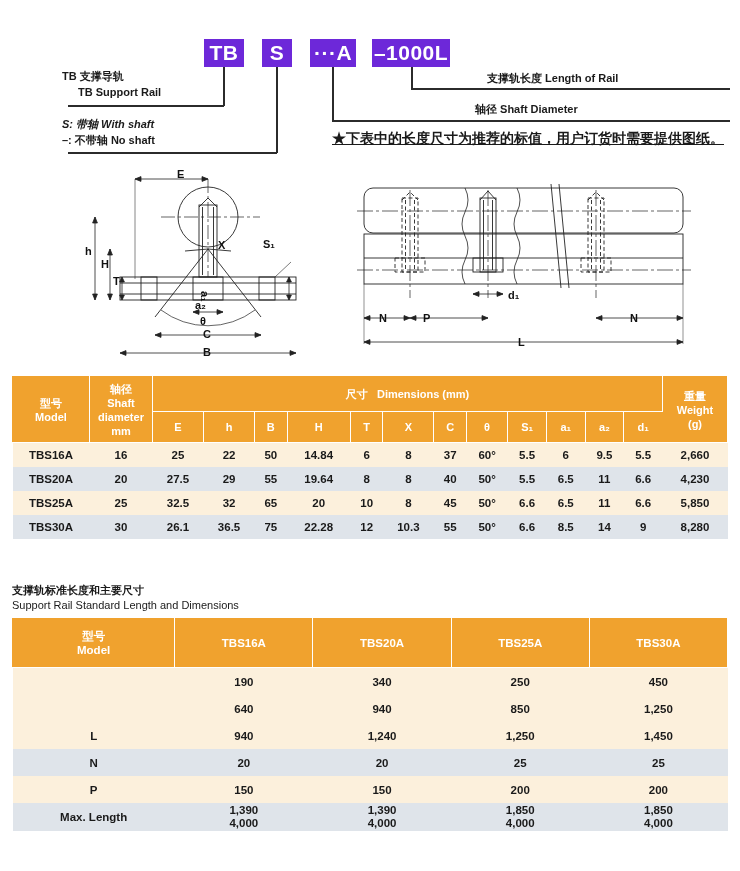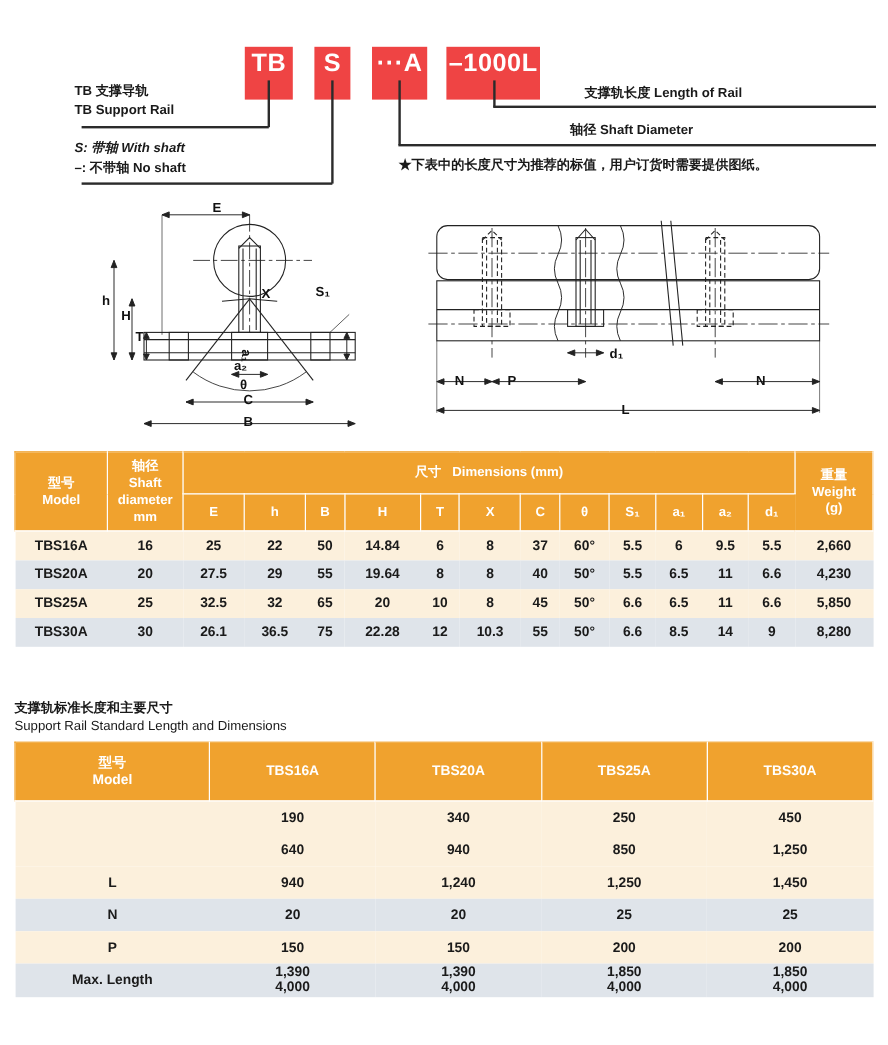--- a/index.html
+++ b/index.html
@@ -18,26 +18,26 @@
 
   
   #code-block {
     position: absolute;
     left: 0; top: 0;
     width: 740px;
     height: 170px;
   }
   .code-box {
     position: absolute;
-    background: #ef4444;
+    background: #6d28d9;
     color: #ffffff;
     font-weight: bold;
     font-size: 21px;
     line-height: 28px;
-    height: 44px;
+    height: 28px;
     text-align: center;
     letter-spacing: 0.5px;
   }
   #cb-tb  { left: 204px; top: 39px; width: 40px; }
   #cb-s   { left: 262px; top: 39px; width: 30px; }
   #cb-a   { left: 310px; top: 39px; width: 46px; }
   #cb-len { left: 372px; top: 39px; width: 78px; }
 
   .lead {
     position: absolute;
@@ -50,23 +50,24 @@
     position: absolute;
     font-size: 11px;
     line-height: 16px;
     font-weight: bold;
     white-space: nowrap;
     color: #1a1a1a;
   }
 
   .note {
     position: absolute;
-    font-size: 11px;
+    font-size: 14px;
     line-height: 16px;
     white-space: nowrap;
+    text-decoration: underline;
   }
 
   
   #drawings {
     position: absolute;
     left: 0; top: 165px;
     width: 740px; height: 200px;
   }
   .dim-label {
     position: absolute;
@@ -145,21 +146,21 @@
   <div class="lead v" style="left:276px; top:67px; height:86px;"></div>
   <div class="lead h" style="left:68px;  top:152px; width:209px;"></div>
 
   <div class="lead v" style="left:332px; top:67px; height:54px;"></div>
   <div class="lead h" style="left:332px; top:120px; width:398px;"></div>
 
   <div class="lead v" style="left:411px; top:67px; height:22px;"></div>
   <div class="lead h" style="left:411px; top:88px;  width:319px;"></div>
 
   <div class="lbl" style="left:62px; top:68px;">TB 支撑导轨</div>
-  <div class="lbl" style="left:62px; top:84px;">TB Support Rail</div>
+  <div class="lbl" style="left:78px; top:84px;">TB Support Rail</div>
   <div class="lbl" style="left:62px; top:116px;font-style:italic;">S: 带轴  With shaft</div>
   <div class="lbl" style="left:62px; top:132px;">–: 不带轴  No shaft</div>
 
   <div class="lbl" style="left:487px; top:70px;">支撑轨长度  Length of Rail</div>
   <div class="lbl" style="left:475px; top:101px;">轴径  Shaft Diameter</div>
 
   <div class="note cn" style="left:332px; top:130px; font-weight:bold;">★下表中的长度尺寸为推荐的标值，用户订货时需要提供图纸。</div>
 </div>
 
 <div id="drawings">

